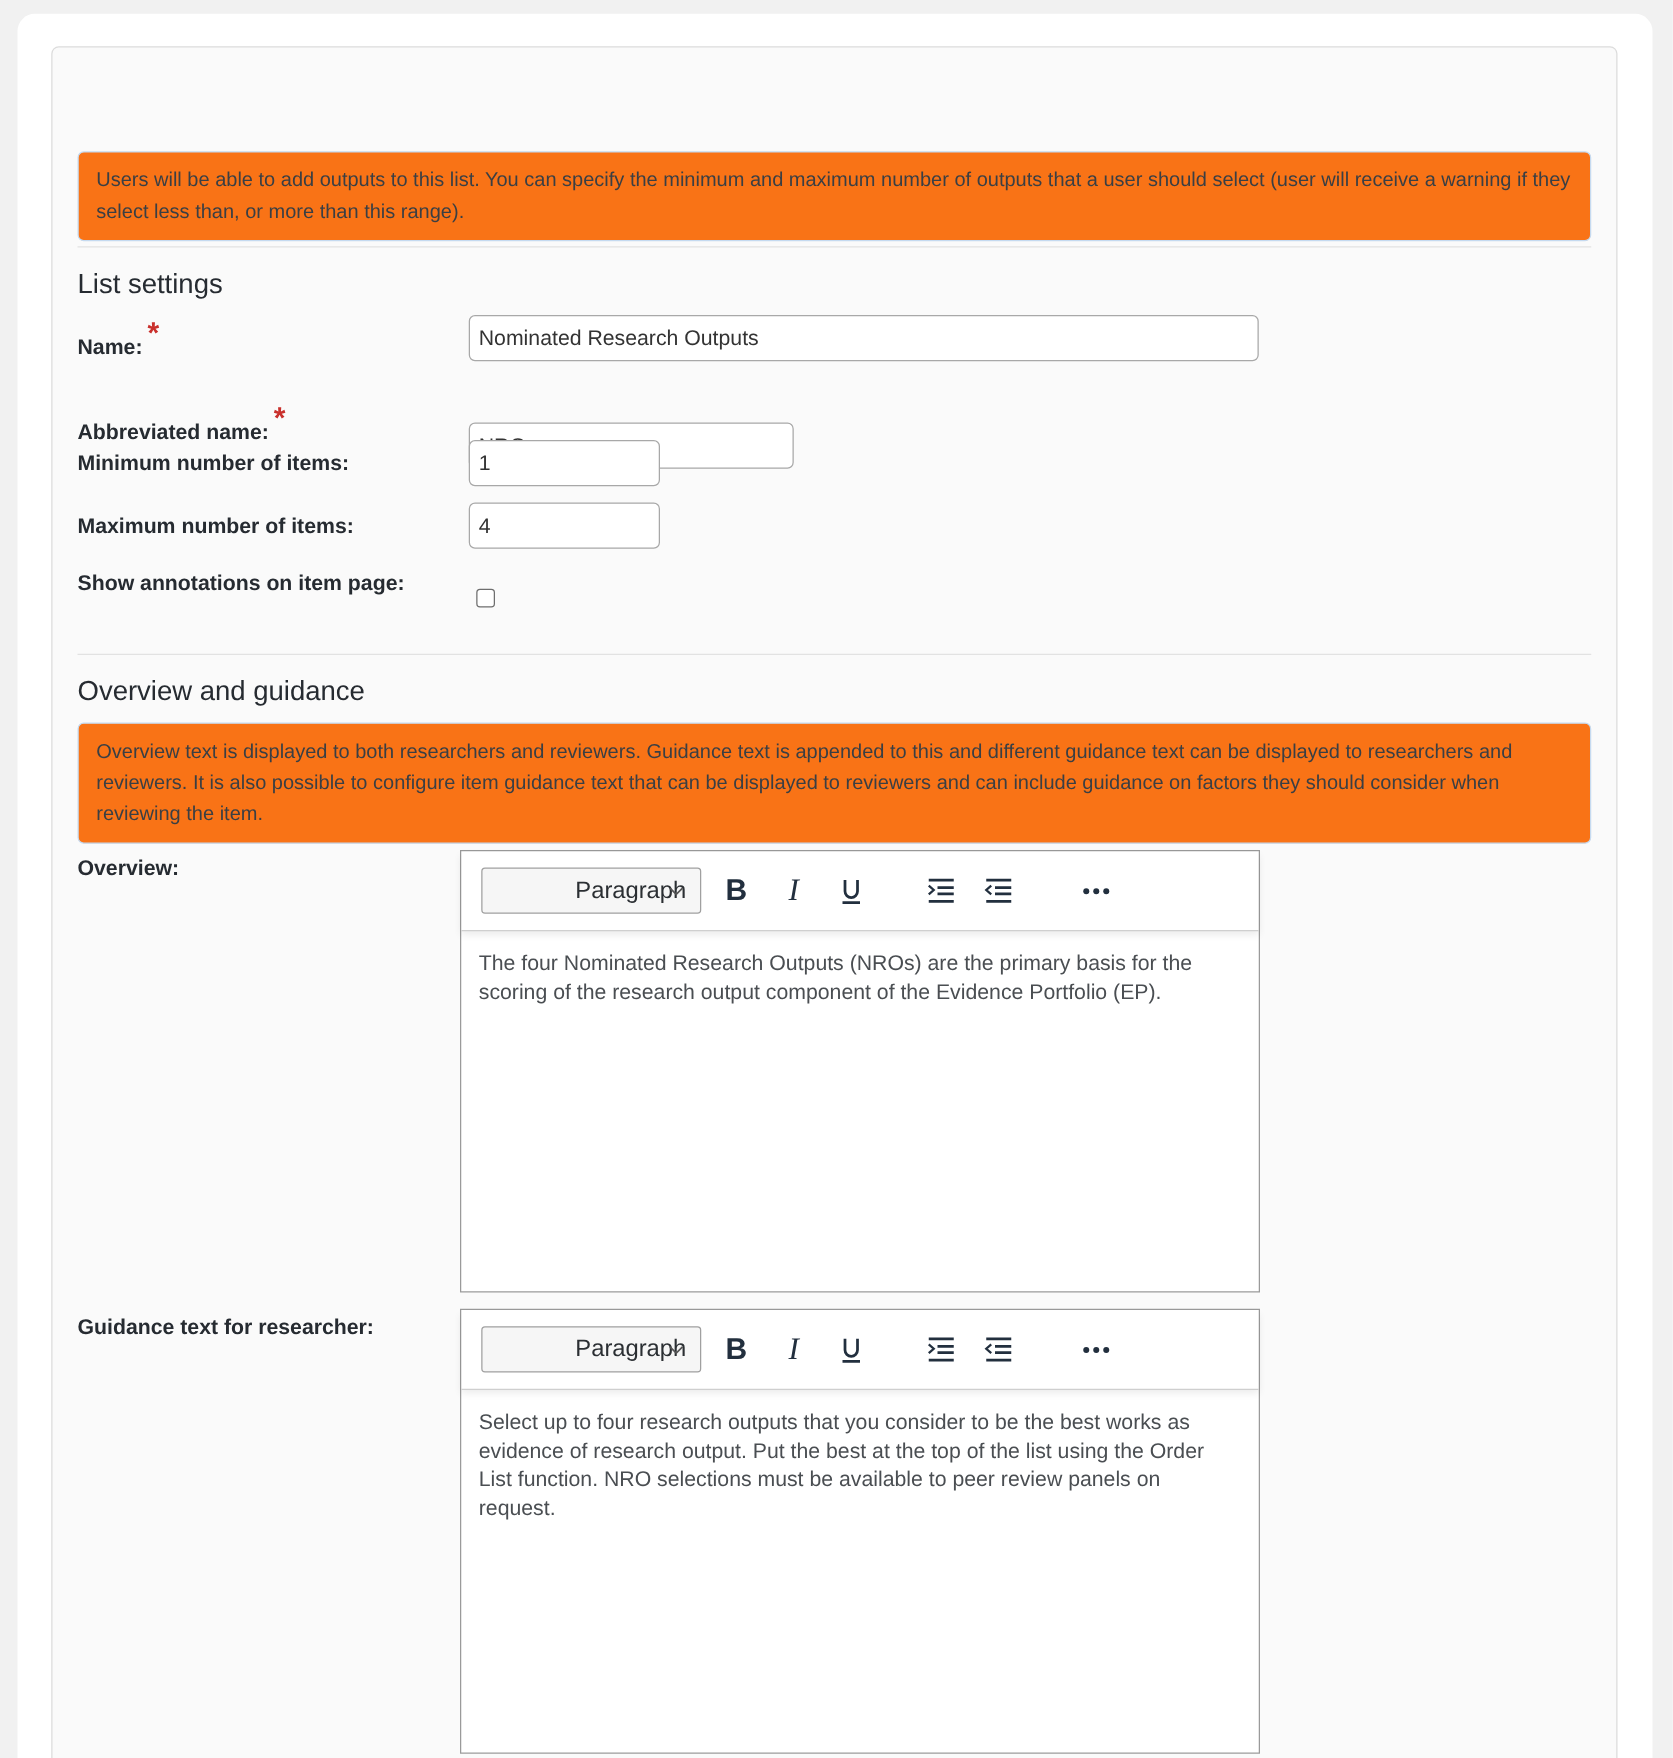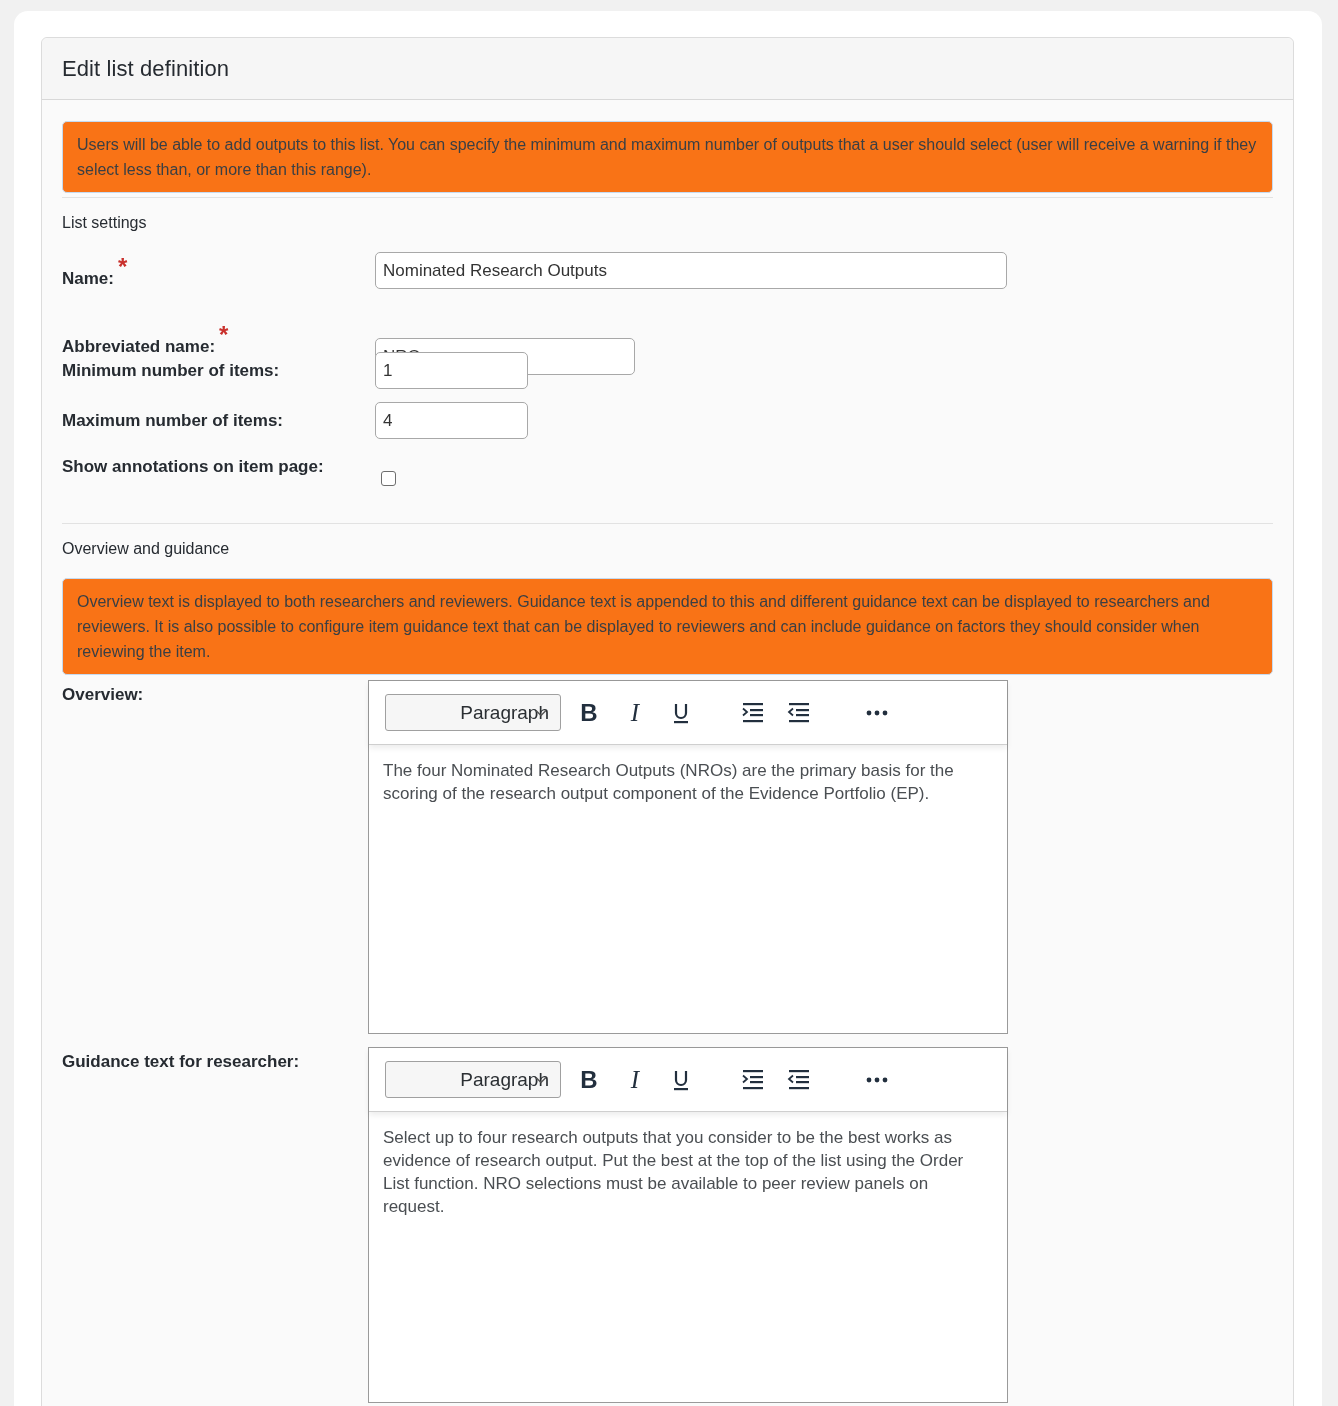--- a/index.html
+++ b/index.html
@@ -60,21 +60,21 @@
     .divider {
       position: absolute;
       left: 20px;
       width: 1211px;
       height: 1px;
       background: #e2e2e2;
     }
     .section-heading {
       position: absolute;
       left: 20px;
-      font-size: 16px;
+      font-size: 22px;
       color: #262b31;
     }
     .form-label {
       position: absolute;
       left: 20px;
       font-size: 17px;
       font-weight: 700;
       color: #262b31;
     }
     .required-star {
@@ -162,23 +162,20 @@
       font-size: 17px;
       line-height: 23px;
       color: #4a4e52;
     }
   </style>
 </head>
 <body>
 
 <div class="outer">
   <div class="panel">
-    <div class="panel-header">
-      <h1 class="panel-title">Edit list definition</h1>
-    </div>
 
     <div class="alert" style="top:83px;">Users will be able to add outputs to this list. You can specify the minimum and maximum number of outputs that a user should select (user will receive a warning if they select less than, or more than this range).</div>
 
     <div class="divider" style="top:159px;"></div>
 
     <div class="section-heading" style="top:176px;">List settings</div>
 
     <div class="form-label" style="top:224px;">
       <span>Name:</span><span class="required-star">*</span>
     </div>

